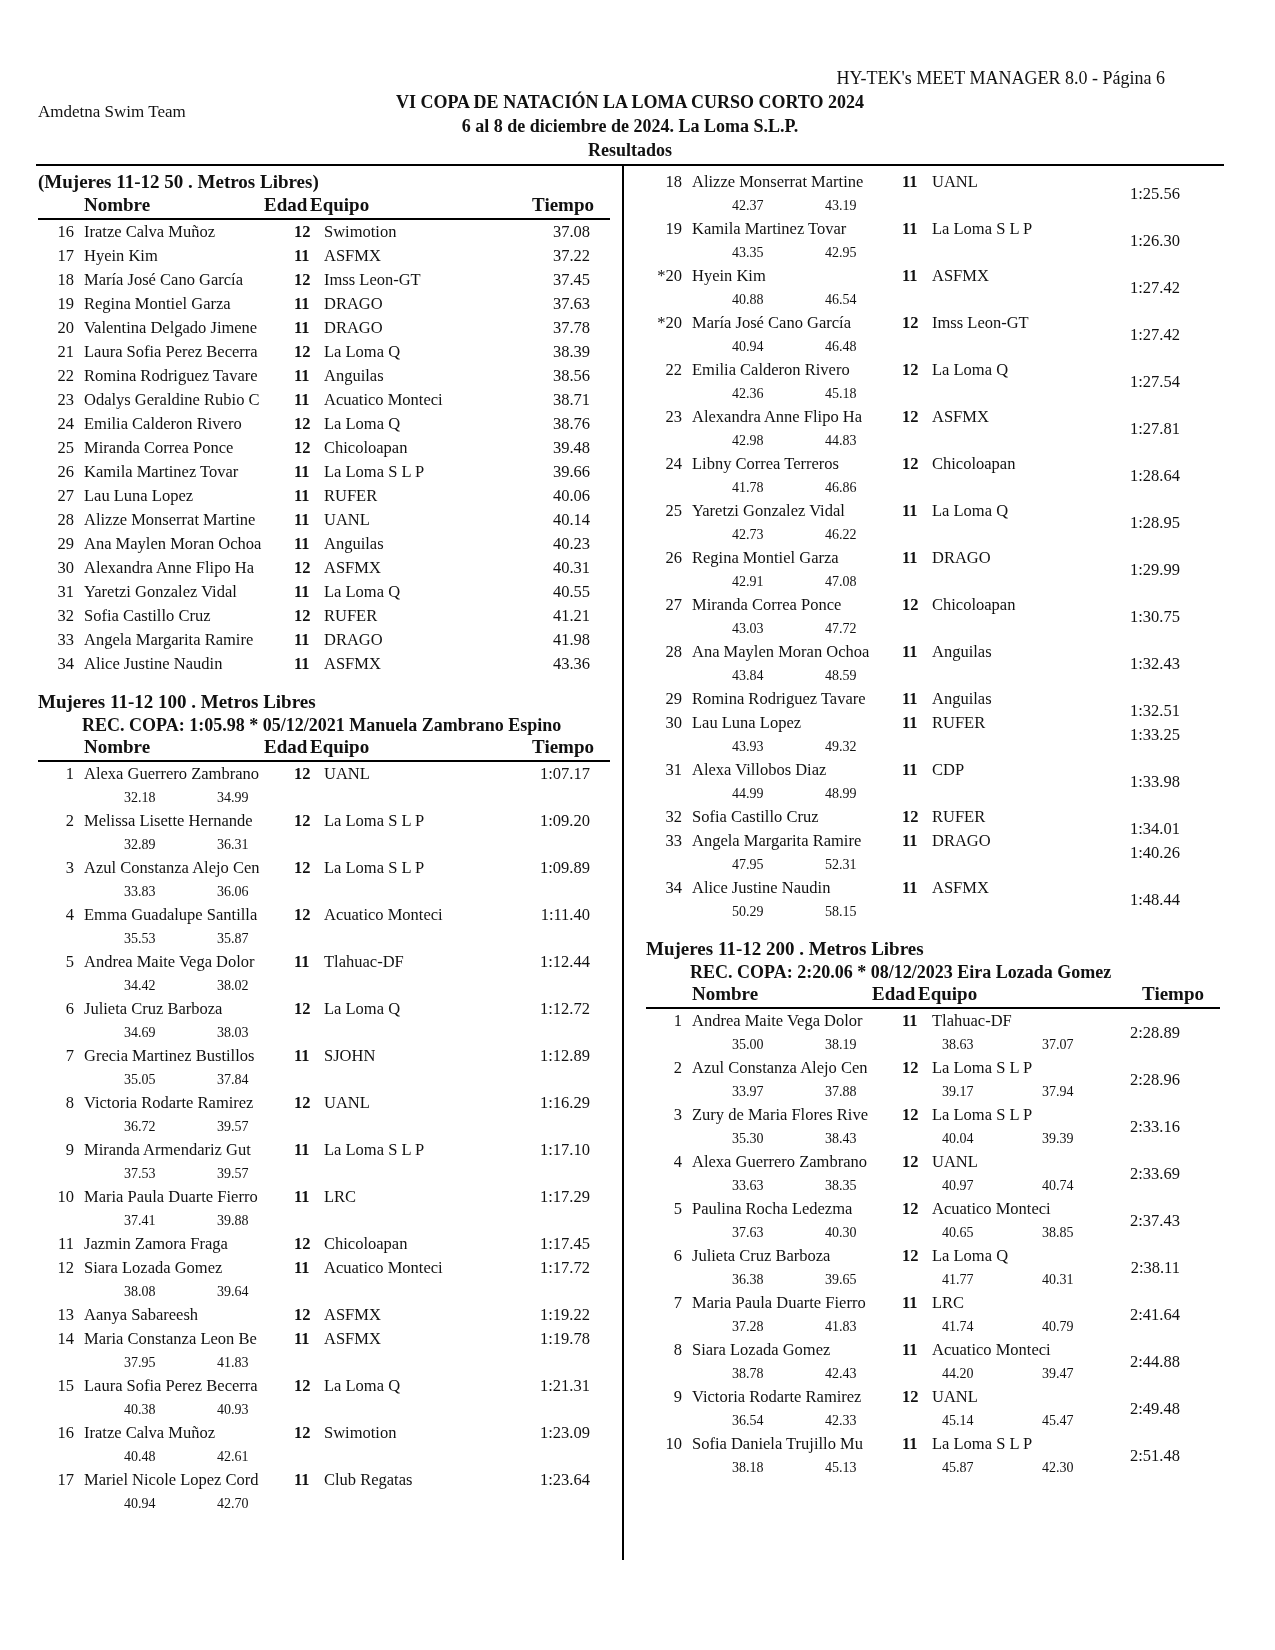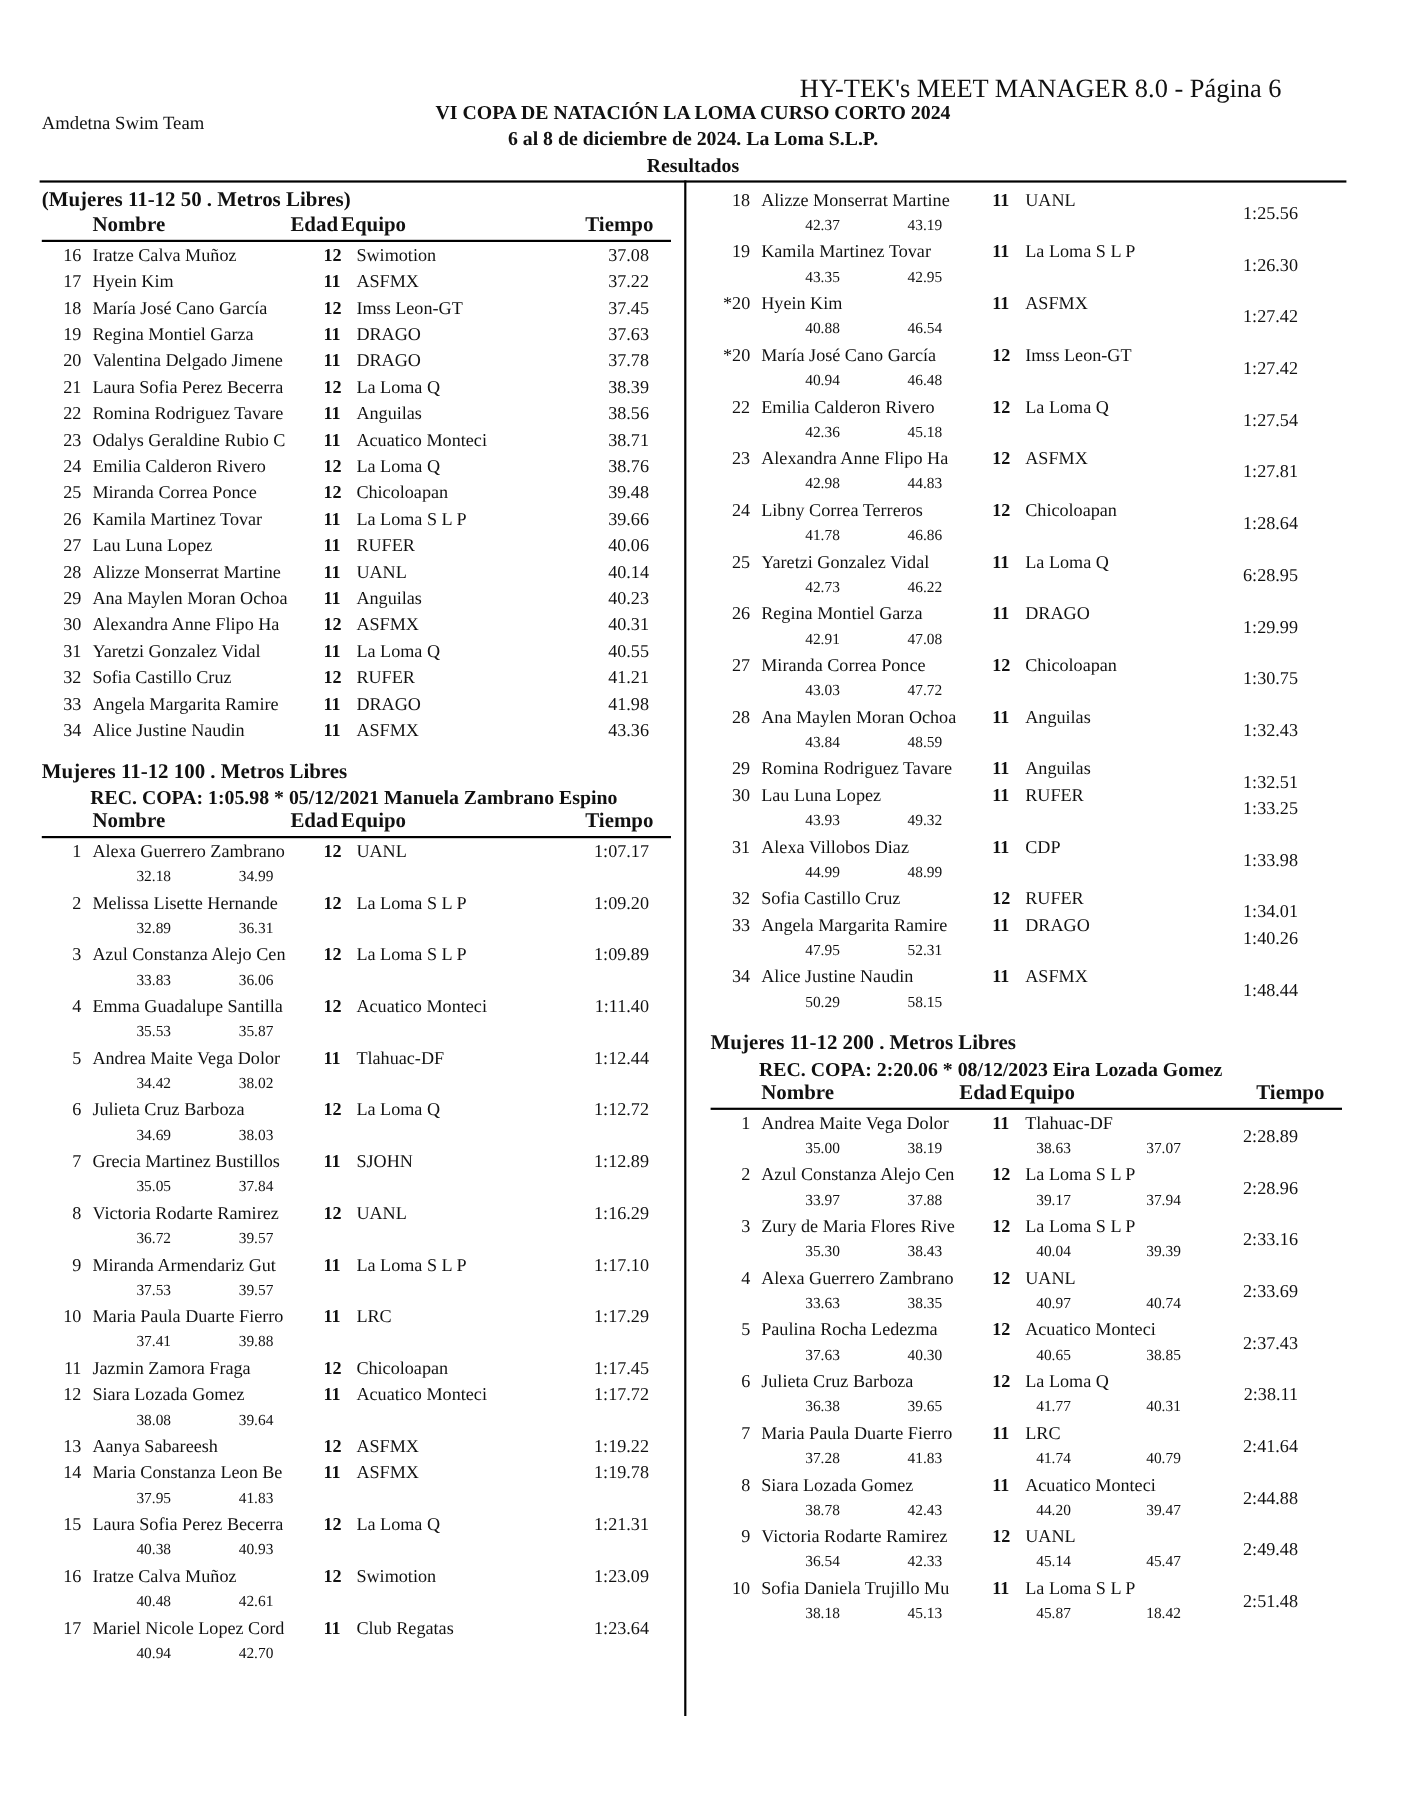--- a/index.html
+++ b/index.html
@@ -1,19 +1,19 @@
 <!DOCTYPE html>
 <html><head>
 <meta charset="utf-8">
 <style>
   html, body { margin: 0; padding: 0; background: #ffffff; }
   body { width: 1275px; height: 1650px; position: relative; overflow: hidden;
          font-family: "Liberation Serif", "DejaVu Serif", serif; color: #111; }
   .hdr-left { position: absolute; left: 38px; top: 68px; font-size: 17px; margin-top: 34px; }
-  .hdr-right { position: absolute; right: 110px; top: 68px; font-size: 24px; }
+  .hdr-right { position: absolute; right: 110px; top: 68px; font-size: 18px; }
   .title { position: absolute; left: 0; width: 1000px; text-align: center; font-weight: bold; font-size: 18px; }
   .t1 { top: 92px; left: 130px; }
   .t2 { top: 116px; left: 130px; }
   .t3 { top: 140px; left: 130px; }
   .topline { position: absolute; left: 36px; top: 164px; width: 1188px; height: 2px; background: #000; }
   .divider { position: absolute; left: 622px; top: 164px; width: 2px; height: 1396px; background: #000; }
   .col { position: absolute; }
   .colL { left: 38px; top: 170px; width: 572px; }
   .colR { left: 646px; top: 170px; width: 574px; }
   .evt-title { font-weight: bold; font-size: 19px; line-height: 24px; }
@@ -456,21 +456,21 @@
       </div>
       <div class="split">
         <span class="s1">41.78</span>
         <span class="s2">46.86</span>
       </div>
       <div class="row">
         <span class="rk">25</span>
         <span class="nm">Yaretzi Gonzalez Vidal</span>
         <span class="ag">11</span>
         <span class="tm">La Loma Q</span>
-        <span class="ti">6:28.95</span>
+        <span class="ti">1:28.95</span>
       </div>
       <div class="split">
         <span class="s1">42.73</span>
         <span class="s2">46.22</span>
       </div>
       <div class="row">
         <span class="rk">26</span>
         <span class="nm">Regina Montiel Garza</span>
         <span class="ag">11</span>
         <span class="tm">DRAGO</span>
@@ -692,16 +692,16 @@
         <span class="rk">10</span>
         <span class="nm">Sofia Daniela Trujillo Mu</span>
         <span class="ag">11</span>
         <span class="tm">La Loma S L P</span>
         <span class="ti">2:51.48</span>
       </div>
       <div class="split">
         <span class="s1">38.18</span>
         <span class="s2">45.13</span>
         <span class="s3">45.87</span>
-        <span class="s4">18.42</span>
+        <span class="s4">42.30</span>
       </div>
     </div>
   </div>
 
 </body></html>

